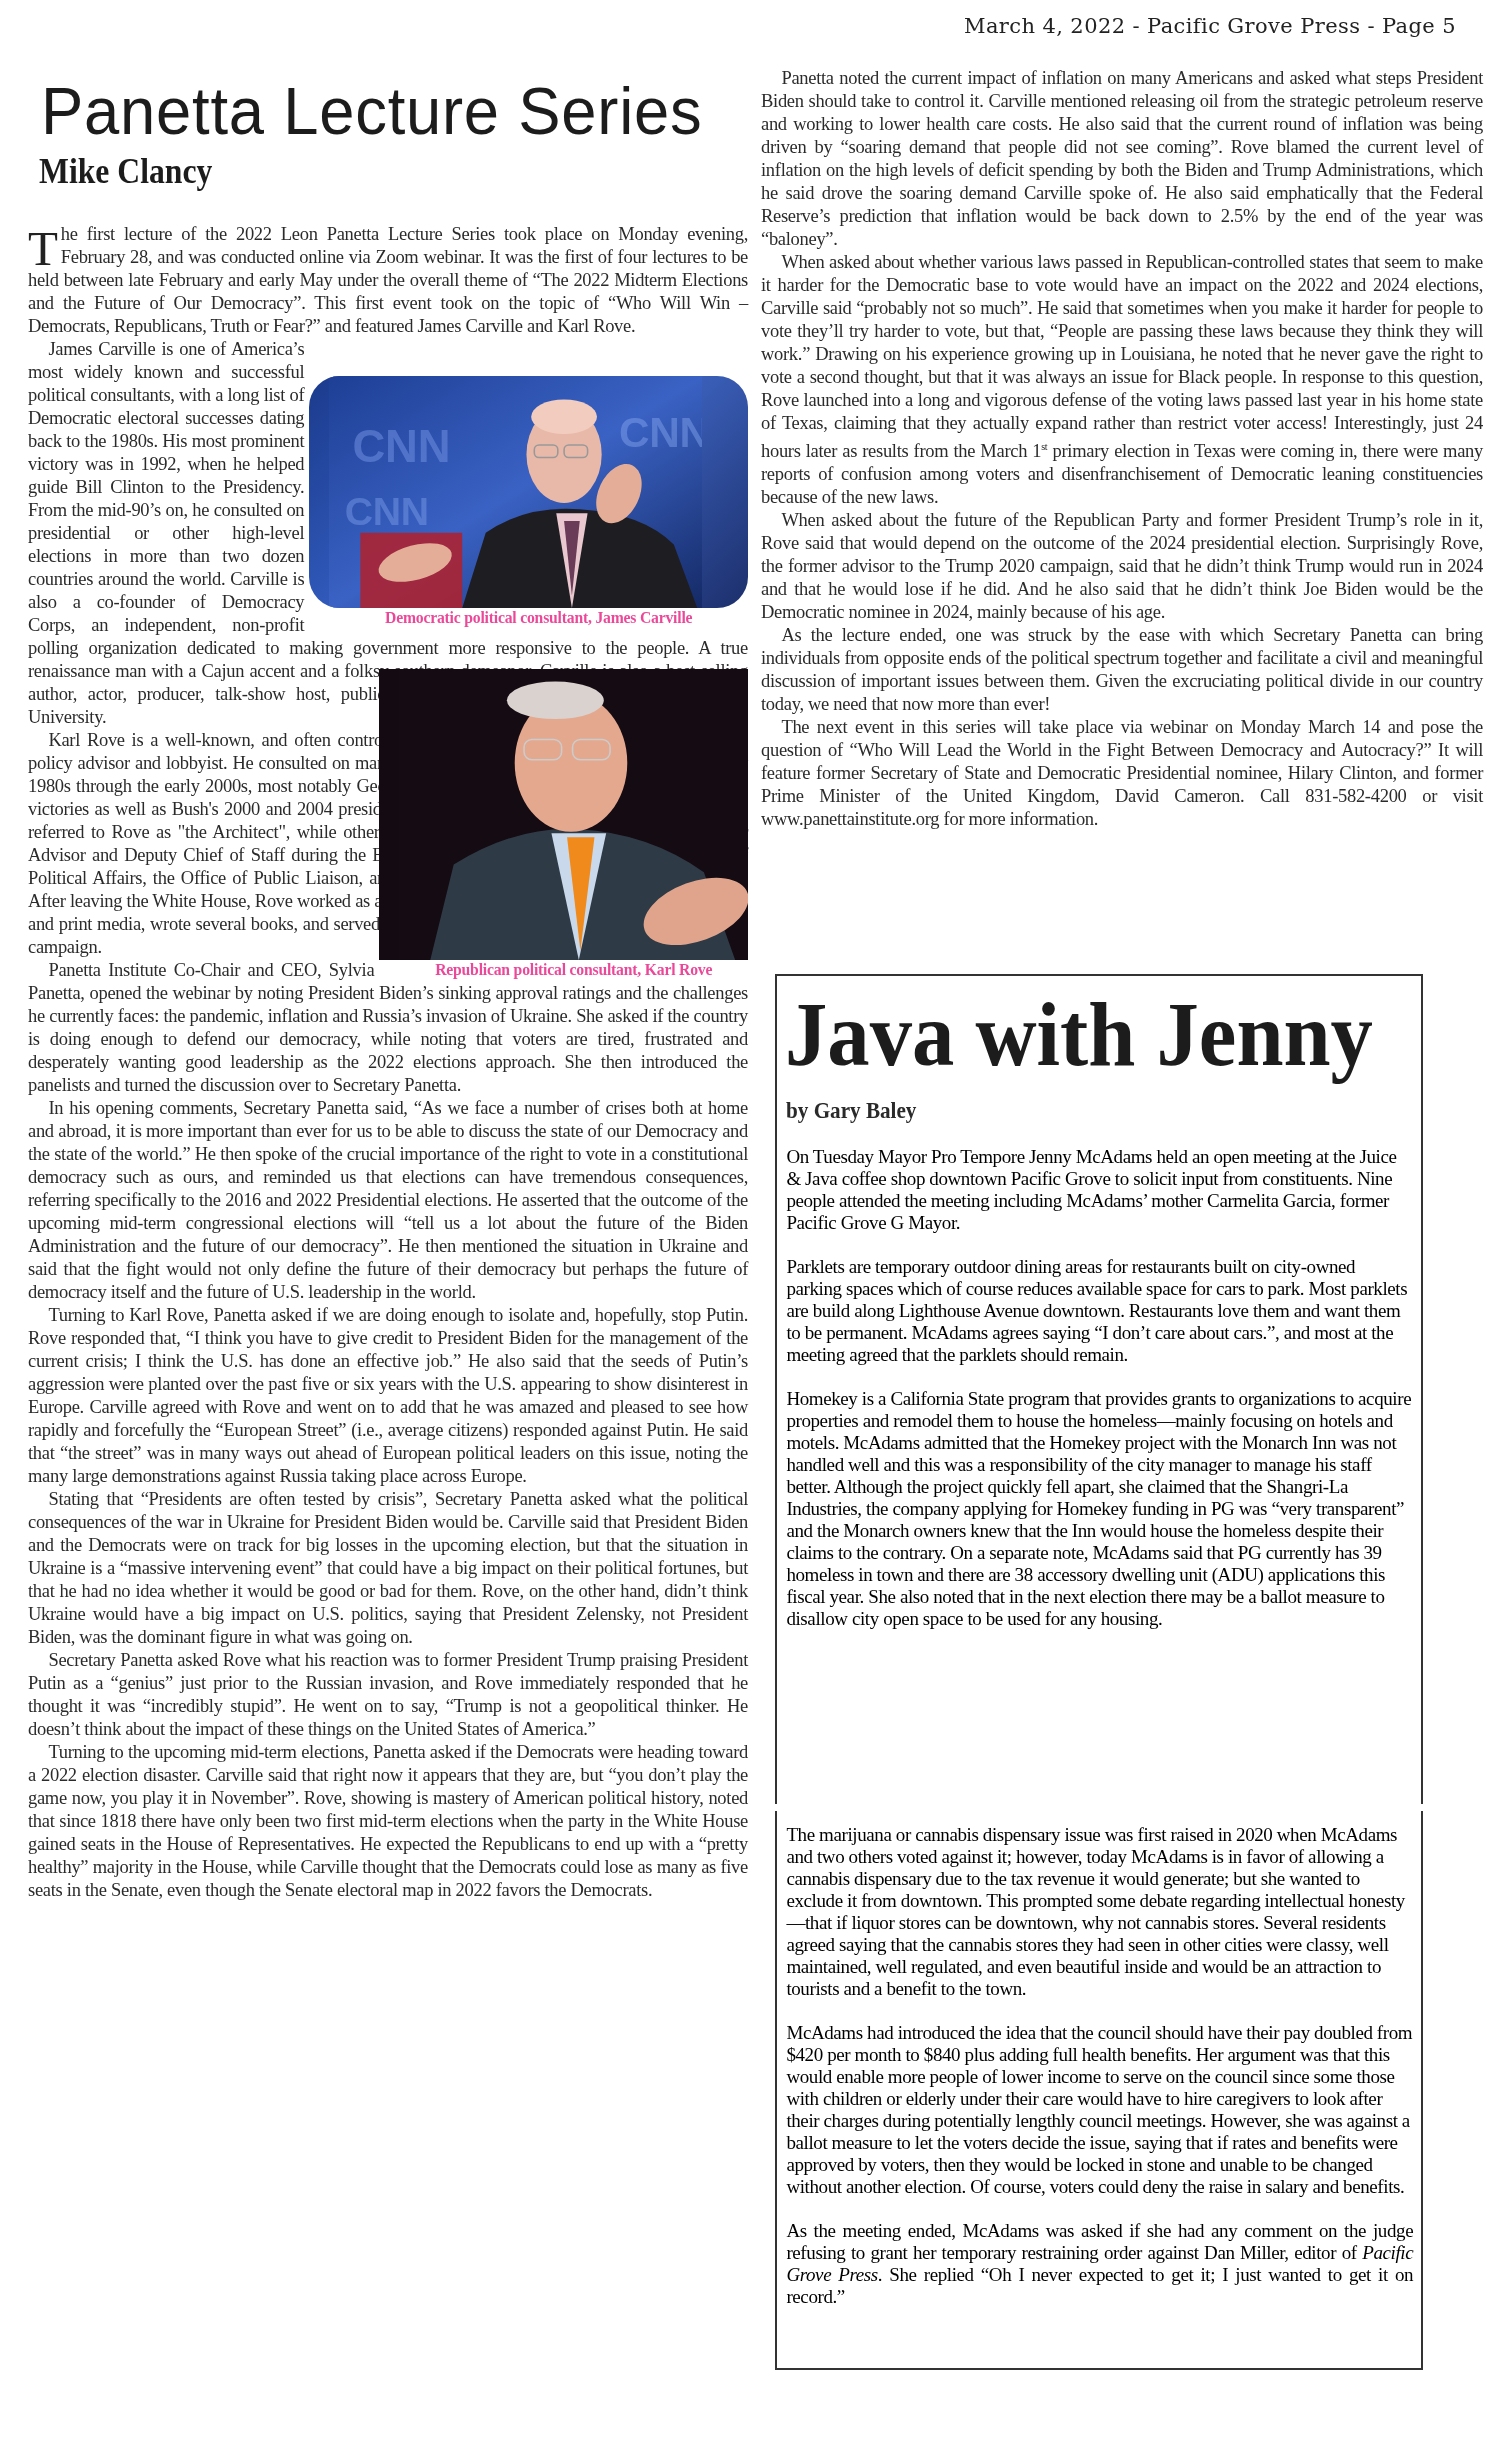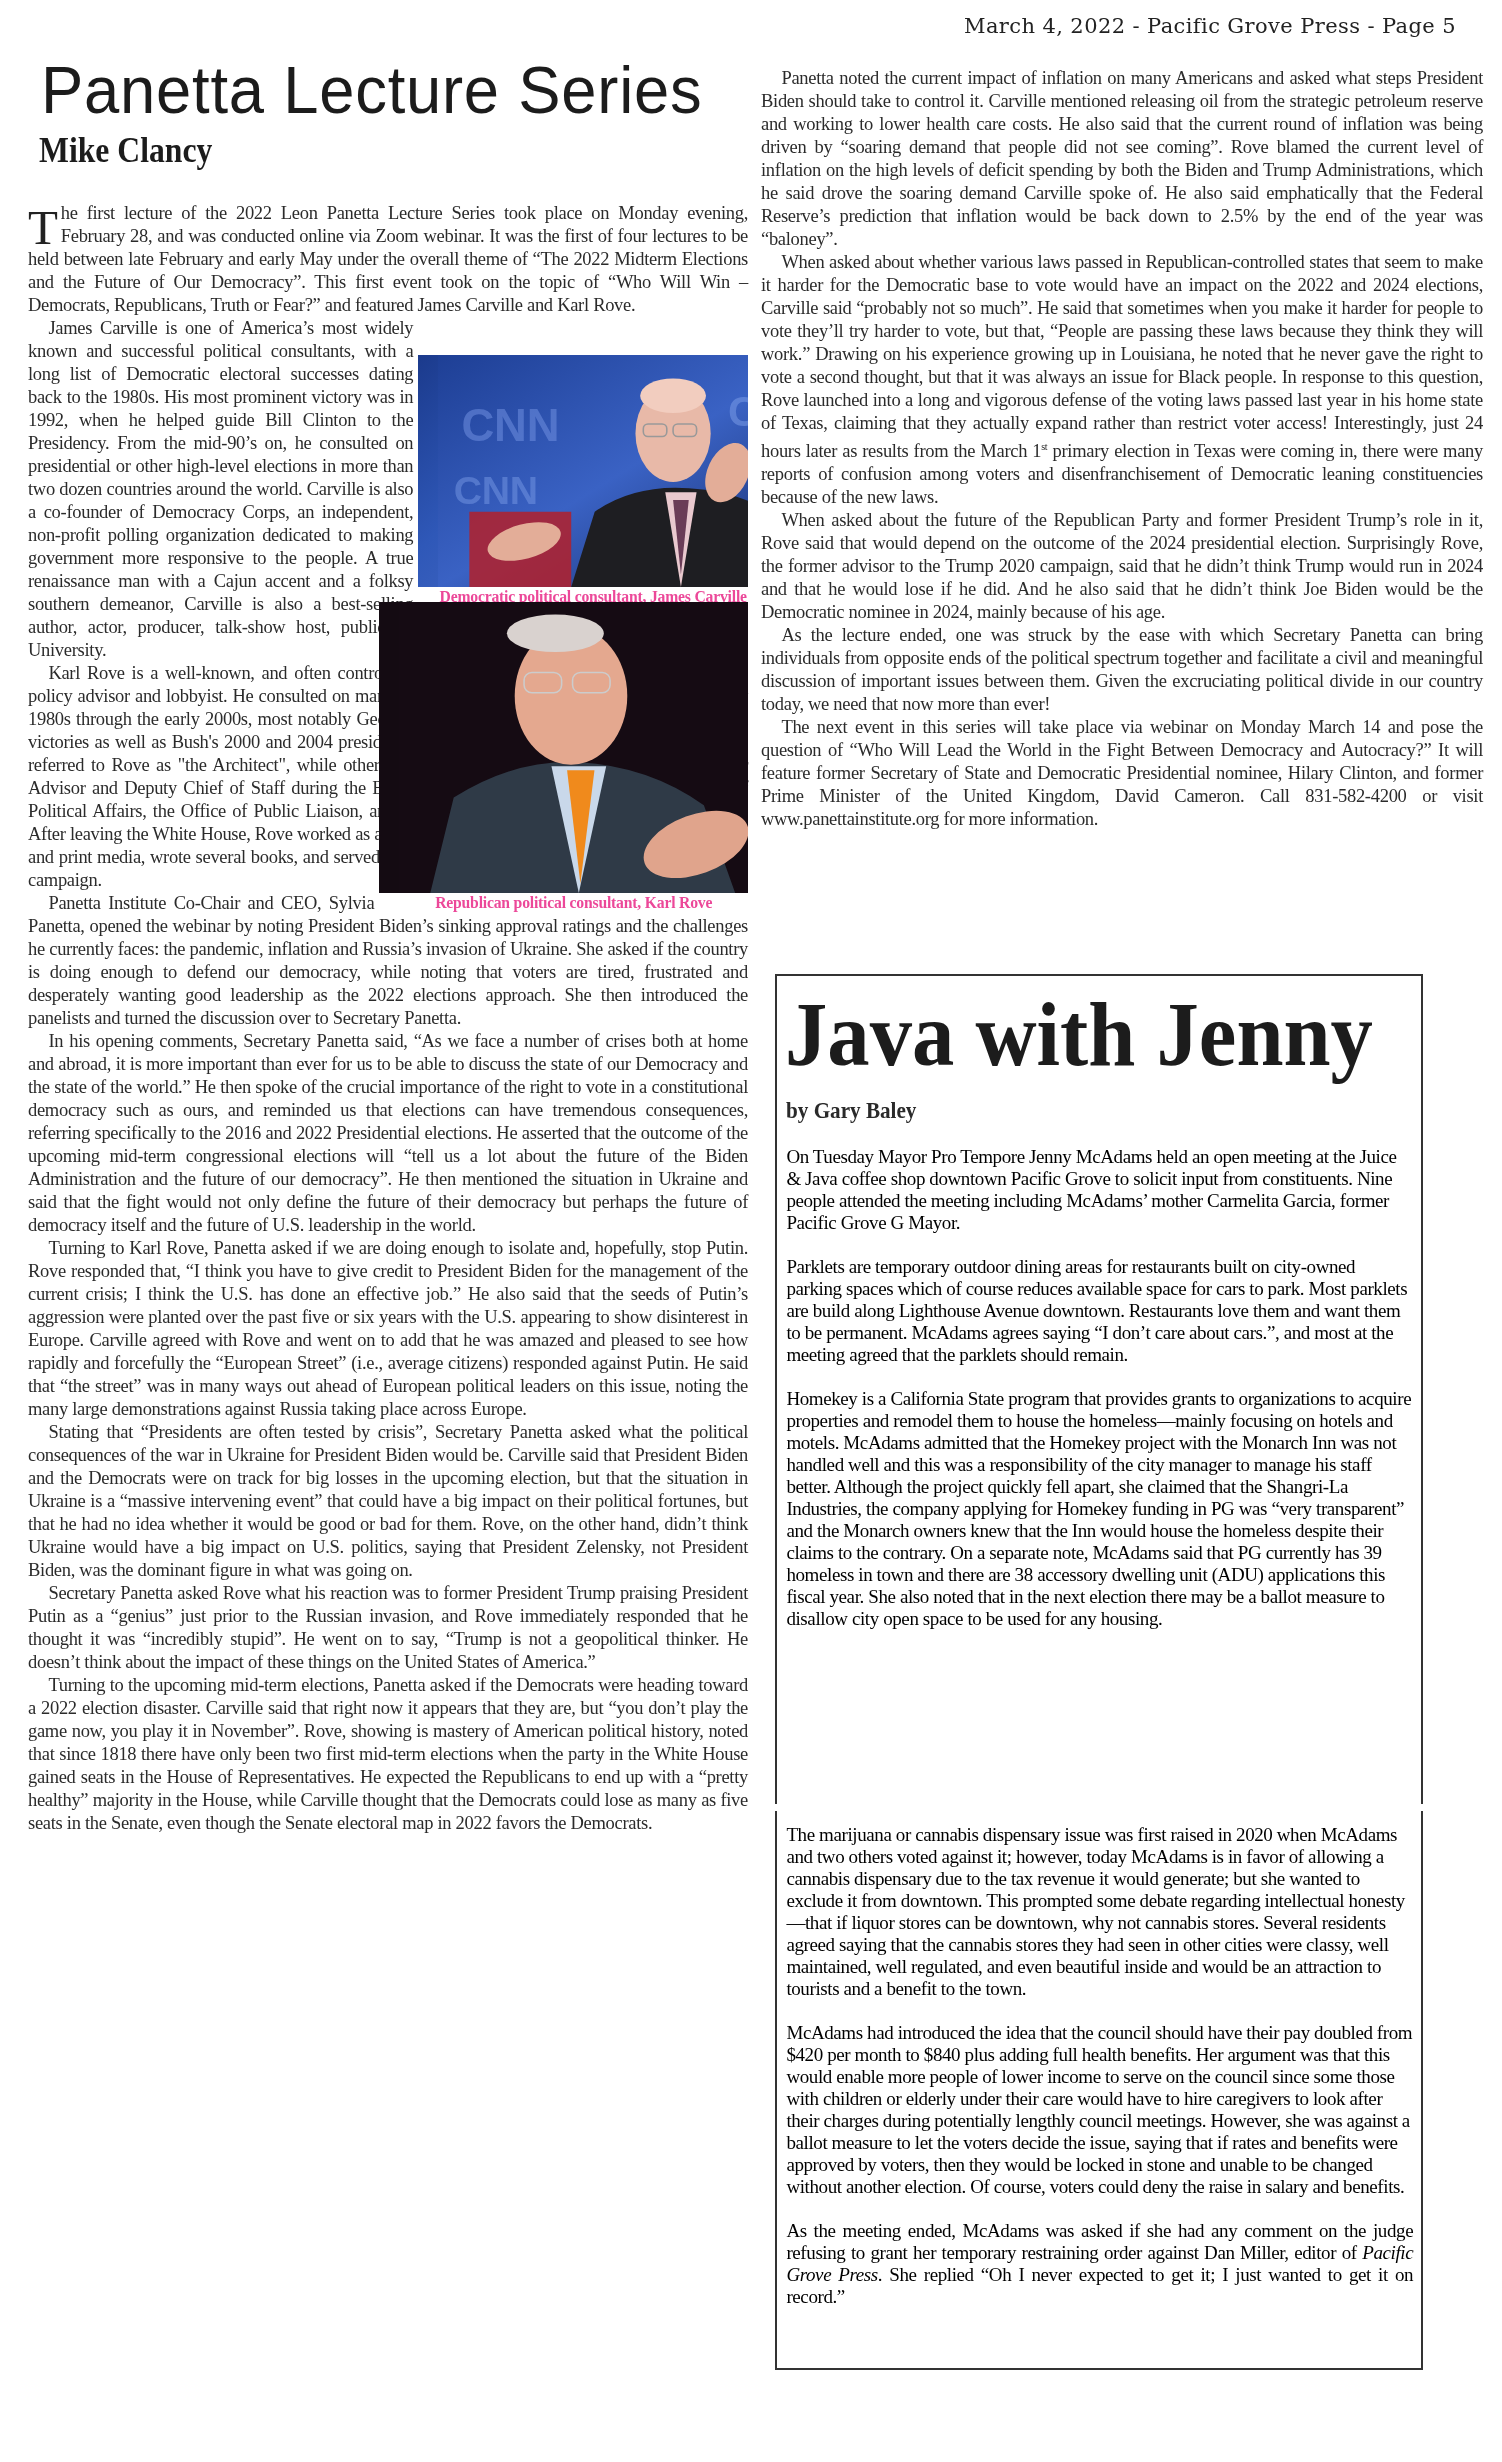--- a/index.html
+++ b/index.html
@@ -6,21 +6,21 @@
   html, body { width: 1503px; height: 2462px; background: #ffffff; }
   body { position: relative; color: #2a2a2a; font-family: "Liberation Serif", "DejaVu Serif", serif; overflow: hidden; }
 
   .page-header {
     position: absolute; top: 14px; right: 47px;
     font-family: "DejaVu Serif", "Liberation Serif", serif;
     font-weight: normal; font-size: 21px; letter-spacing: 0.4px; color: #222;
   }
 
   
-  .col-left { position: absolute; left: 28px; top: 53px; width: 720px; }
+  .col-left { position: absolute; left: 28px; top: 74px; width: 720px; }
   .title {
     font-family: "Liberation Sans", "DejaVu Sans", sans-serif;
     font-size: 66px; line-height: 75px; color: #1c1c1c; margin-left: 12.5px;
     transform: scaleX(0.96); transform-origin: left;
     letter-spacing: 0.8px;
   }
   .byline {
     font-family: "Liberation Serif", serif; font-weight: bold;
     font-size: 36px; line-height: 44px; margin-left: 11px; color: #1c1c1c;
     transform: scaleX(0.88); transform-origin: left;
@@ -41,23 +41,23 @@
   .fig {
     float: right; margin-left: 4.7px; margin-top: 3.1px;
   }
   .fig .photo { display: block; }
   .fig .cap {
     font-weight: bold; font-size: 15.7px; line-height: 19px; text-align: center; color: #ec4899;
     letter-spacing: -0.2px;
   }
 
   .photo-carville {
-    width: 330px; height: 232px;
+    width: 439px; height: 232px;
     background: linear-gradient(135deg, #1b3a8c 0%, #2f58b8 35%, #3d63c0 55%, #1c2f6b 100%);
-    position: relative; overflow: hidden;
+    position: relative; overflow: hidden; border-radius: 31px;
   }
   .photo-rove {
     width: 369px; height: 291px; background: #140b12; position: relative; overflow: hidden;
   }
 
   
   .col-right { position: absolute; left: 761px; top: 63px; width: 722px; }
 
   .box {
     position: absolute; left: 775px; width: 648px; border: 2px solid #333;

